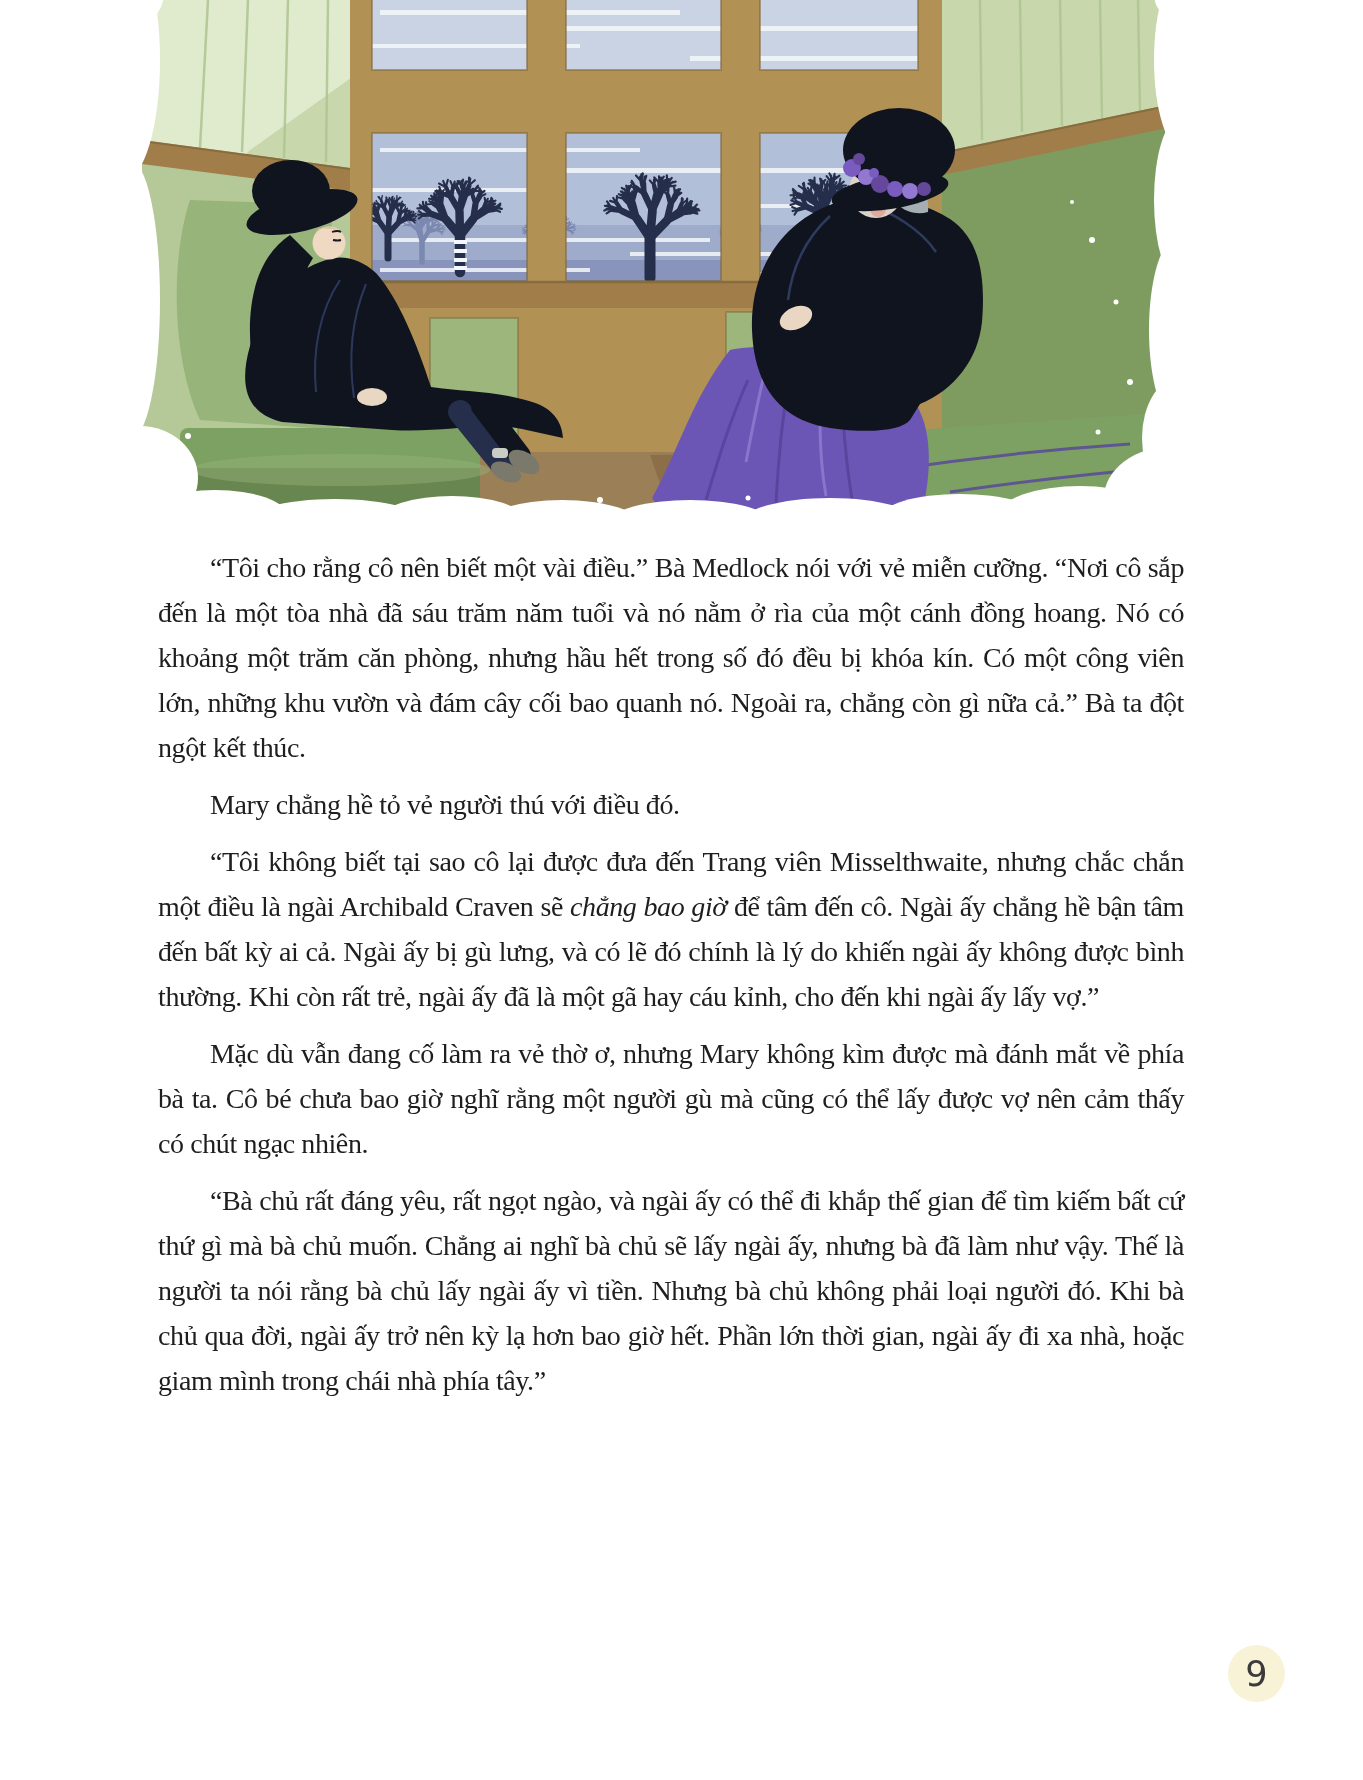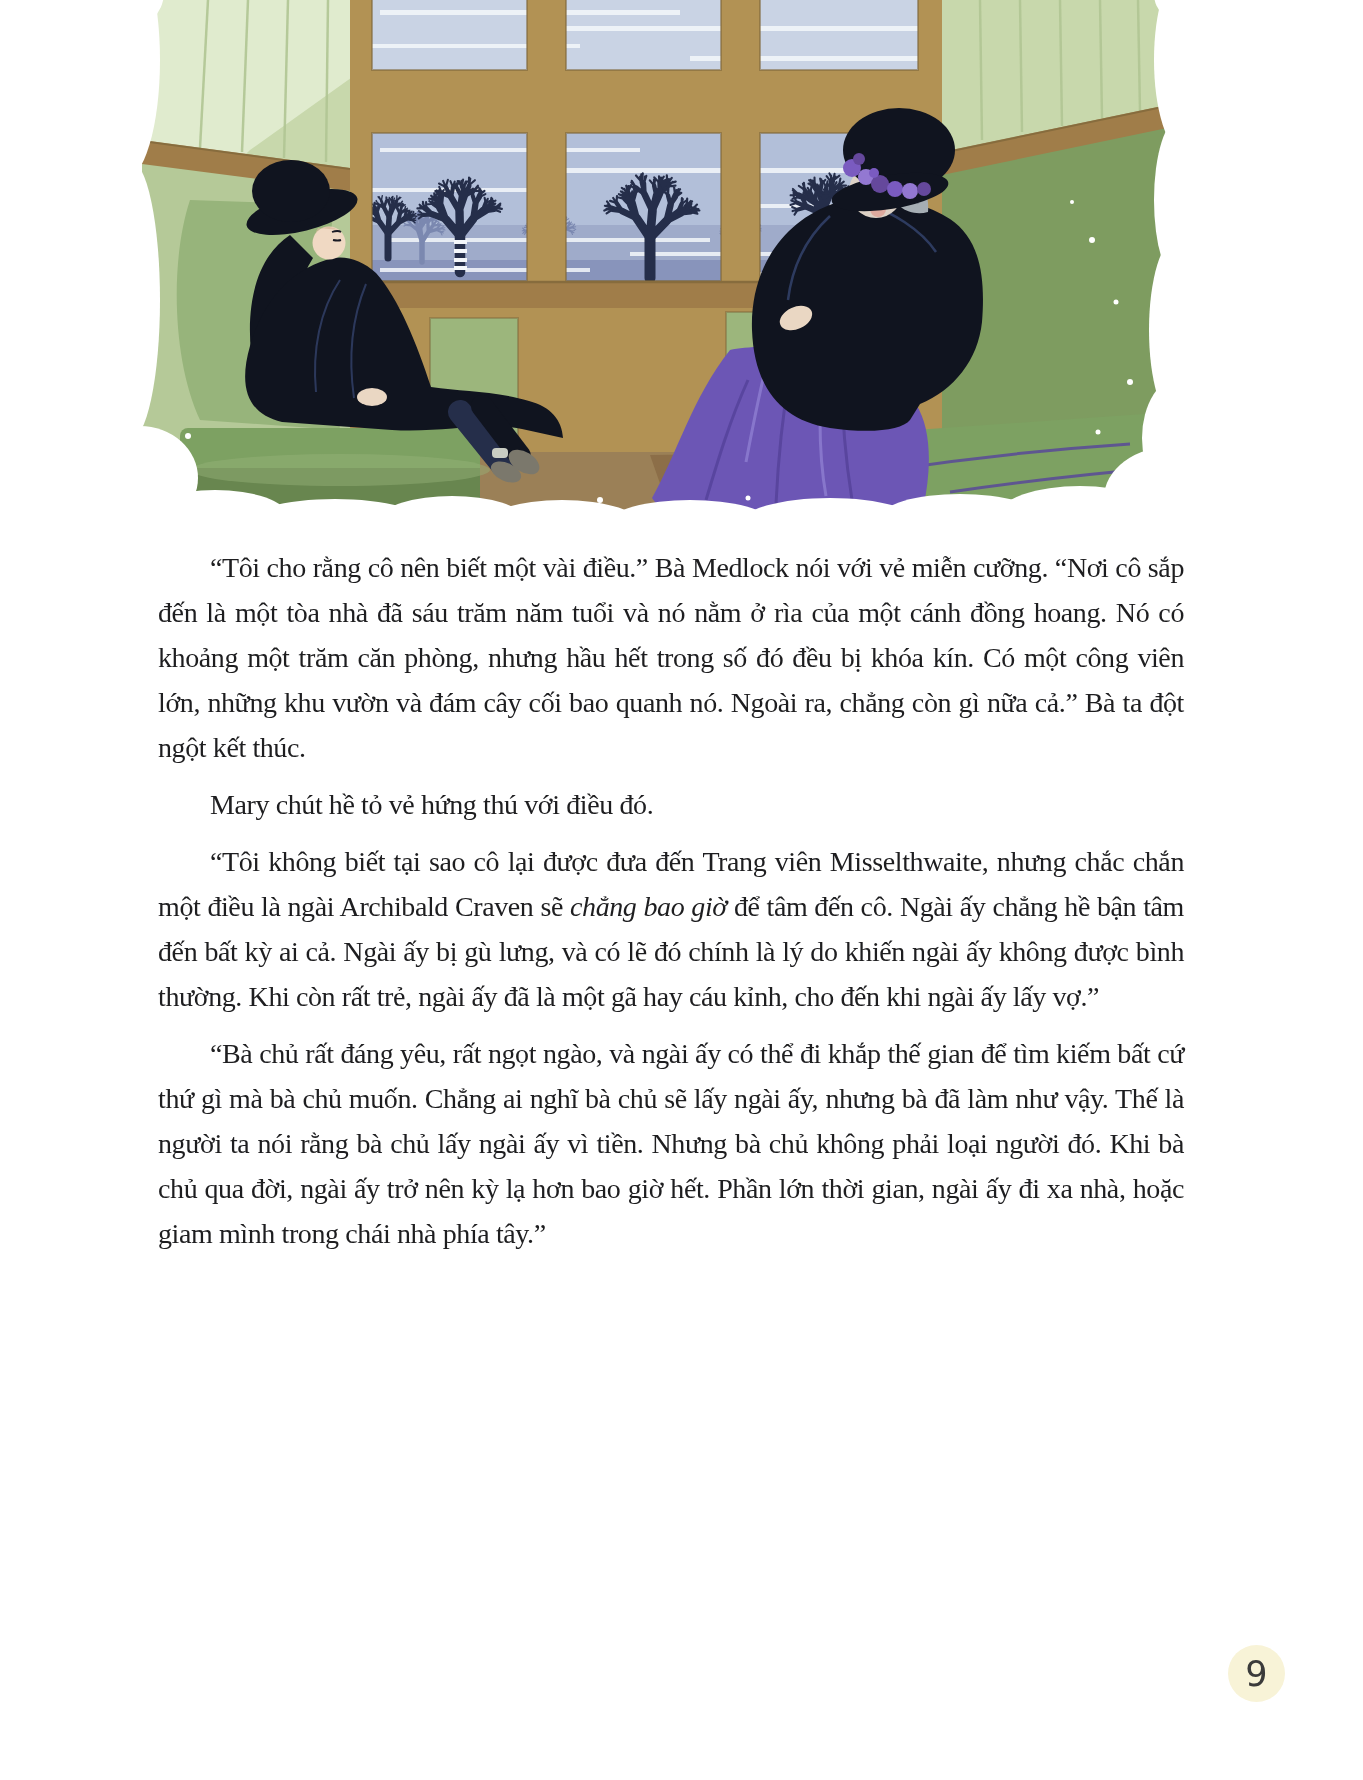--- a/index.html
+++ b/index.html
@@ -289,20 +289,21 @@
     <circle cx="968" cy="432" r="2.5"></circle>
       <circle cx="942" cy="202" r="2"></circle>
       <circle cx="58" cy="436" r="3"></circle>
     <circle cx="470" cy="500" r="3"></circle>
       <circle cx="618" cy="498" r="2.5"></circle>
   </g>
 </svg>
 
 <div class="story" id="story">
     <p><span>“Tôi cho rằng cô nên biết một vài điều.” Bà Medlock nói với vẻ miễn cưỡng. “Nơi cô sắp đến là một tòa nhà đã sáu trăm năm tuổi và nó nằm ở rìa của một cánh đồng hoang. Nó có khoảng một trăm căn phòng, nhưng hầu hết trong số đó đều bị khóa kín. Có một công viên lớn, những khu vườn và đám cây cối bao quanh nó. Ngoài ra, chẳng còn gì nữa cả.” Bà ta đột ngột kết thúc.</span></p>
-    <p><span>Mary chút hề tỏ vẻ hứng thú với điều đó.</span></p>
+    <p><span>Mary chẳng hề tỏ vẻ người thú với điều đó.</span></p>
     <p><span>“Tôi không biết tại sao cô lại được đưa đến Trang viên Misselthwaite, nhưng chắc chắn một điều là ngài Archibald Craven sẽ </span><span class="it">chẳng bao giờ</span><span> để tâm đến cô. Ngài ấy chẳng hề bận tâm đến bất kỳ ai cả. Ngài ấy bị gù lưng, và có lẽ đó chính là lý do khiến ngài ấy không được bình thường. Khi còn rất trẻ, ngài ấy đã là một gã hay cáu kỉnh, cho đến khi ngài ấy lấy vợ.”</span></p>
+    <p><span>Mặc dù vẫn đang cố làm ra vẻ thờ ơ, nhưng Mary không kìm được mà đánh mắt về phía bà ta. Cô bé chưa bao giờ nghĩ rằng một người gù mà cũng có thể lấy được vợ nên cảm thấy có chút ngạc nhiên.</span></p>
     <p><span>“Bà chủ rất đáng yêu, rất ngọt ngào, và ngài ấy có thể đi khắp thế gian để tìm kiếm bất cứ thứ gì mà bà chủ muốn. Chẳng ai nghĩ bà chủ sẽ lấy ngài ấy, nhưng bà đã làm như vậy. Thế là người ta nói rằng bà chủ lấy ngài ấy vì tiền. Nhưng bà chủ không phải loại người đó. Khi bà chủ qua đời, ngài ấy trở nên kỳ lạ hơn bao giờ hết. Phần lớn thời gian, ngài ấy đi xa nhà, hoặc giam mình trong chái nhà phía tây.”</span></p>
   </div>
 
 <div class="page-badge">
   <span>9</span>
 </div>
 
 </body></html>

